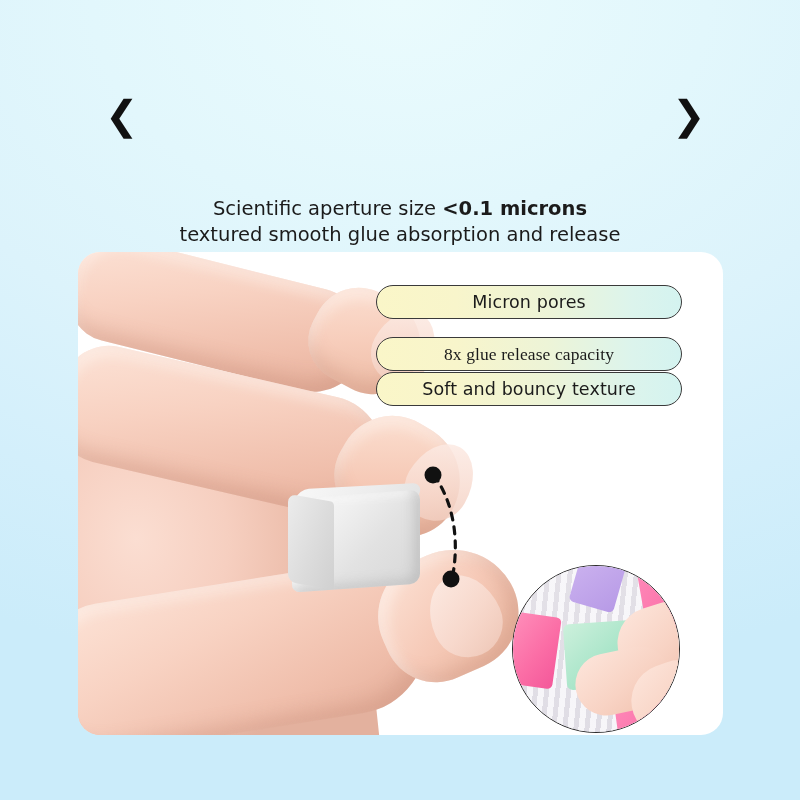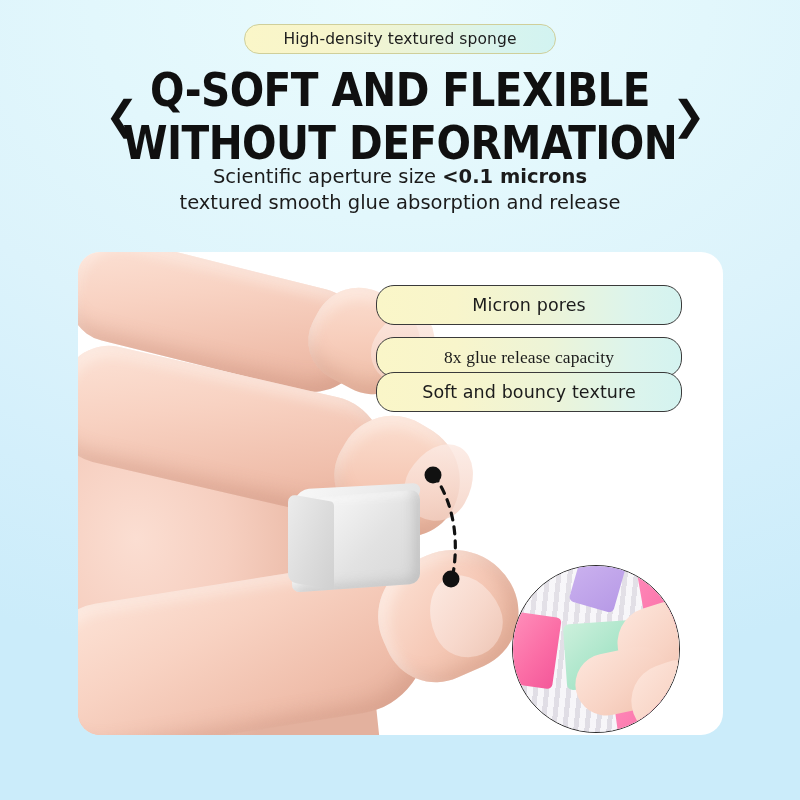--- a/index.html
+++ b/index.html
@@ -36,21 +36,21 @@
   .headline .l2{display:block;font-size:47px;margin-top:5px;transform:scaleX(.96);}
   
   .chev{
     position:absolute;font-size:40px;font-weight:700;color:#111;line-height:1;
     font-family:"DejaVu Sans","Liberation Sans",sans-serif;
   }
   .chev.left{left:105px;top:95px;}
   .chev.right{left:672px;top:95px;}
   
   .subtitle{
-    position:absolute;left:0;top:164px;width:800px;text-align:center;
+    position:absolute;left:0;top:196px;width:800px;text-align:center;
     color:#1b1b1b;line-height:1.34;font-size:19.5px;
   }
   .subtitle .b{font-weight:700;}
   
   .card{
     position:absolute;left:78px;top:252px;width:645px;height:483px;
     background:#ffffff;border-radius:22px;
   }
   
   .hand-wrap{position:absolute;left:78px;top:252px;width:645px;height:483px;overflow:hidden;border-radius:22px;}
@@ -126,21 +126,21 @@
   .sponge-top{
     position:absolute;left:296px;top:486px;width:122px;height:22px;
     background:linear-gradient(90deg,#f7f7f7 0%,#ededed 60%,#e4e4e4 100%);
     border-radius:10px 10px 4px 4px;
     transform:skewX(-22deg) rotate(-3deg);
   }
   
   .arc{position:absolute;left:412px;top:455px;width:70px;height:145px;}
   
   .pill{
-    position:absolute;left:376px;height:40px;width:306px;
+    position:absolute;left:376px;height:34px;width:306px;
     border-radius:18px;box-sizing:border-box;
     background:linear-gradient(90deg,#faf6c8 0%,#f8f5cb 26%,#edf4d7 56%,#dcf4ec 84%,#d4f3f0 100%);
     border:1.6px solid #3a3a3a;
     display:flex;align-items:center;justify-content:center;
   }
   .pill span{font-size:17.5px;color:#1b1b1b;white-space:nowrap;letter-spacing:.1px;}
   .pill-1{top:285px;}
   .pill-2{top:337px;font-family:Liberation Serif, serif;}
   .pill-3{top:372px;}
   
@@ -185,31 +185,24 @@
   }
   .ins-f1{left:104px;top:38px;width:92px;height:72px;transform:rotate(-18deg);}
   .ins-f2{left:62px;top:84px;width:96px;height:62px;transform:rotate(-12deg);}
   .ins-f3{left:118px;top:96px;width:86px;height:74px;transform:rotate(-20deg);}
 </style>
 </head>
 <body>
 
 <div id="stage">
 
-  <div class="top-pill">
-    <span>High-density textured sponge</span>
-  </div>
 
   <div class="chev left">❮</div>
   <div class="chev right">❯</div>
 
-  <div class="headline">
-    <span class="l1">Q-SOFT AND FLEXIBLE</span>
-    <span class="l2">WITHOUT DEFORMATION</span>
-  </div>
 
   <div class="subtitle">
     <div><span>Scientific aperture size </span><span class="b">&lt;0.1 microns</span></div>
     <div>textured smooth glue absorption and release</div>
   </div>
 
   <div class="card"></div>
 
   <div class="hand-wrap">
     <div class="palm"></div>

